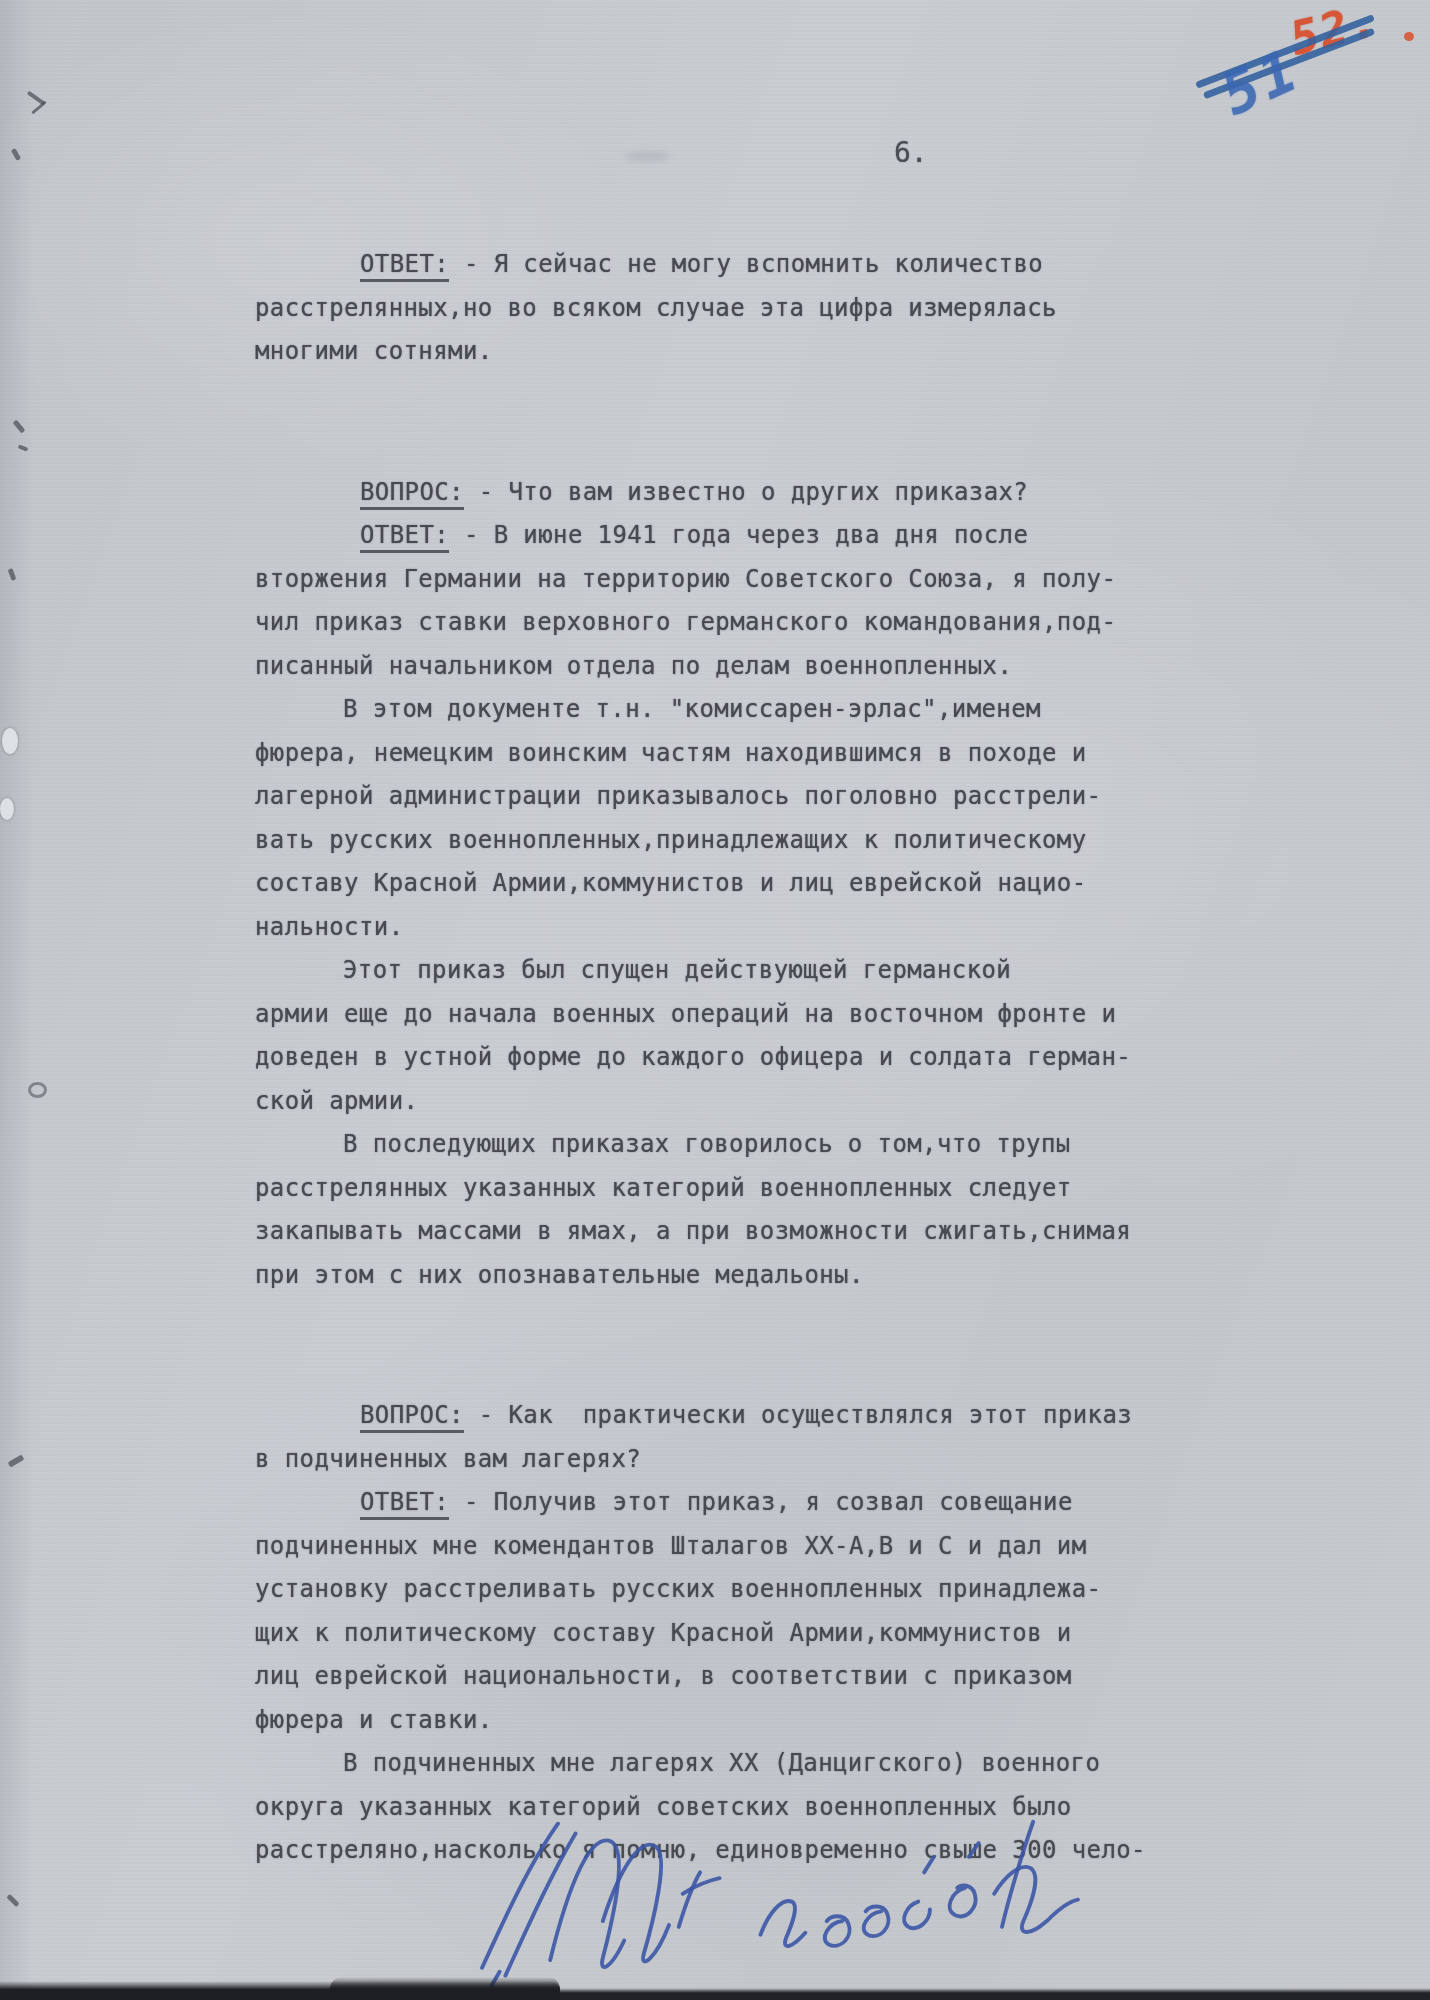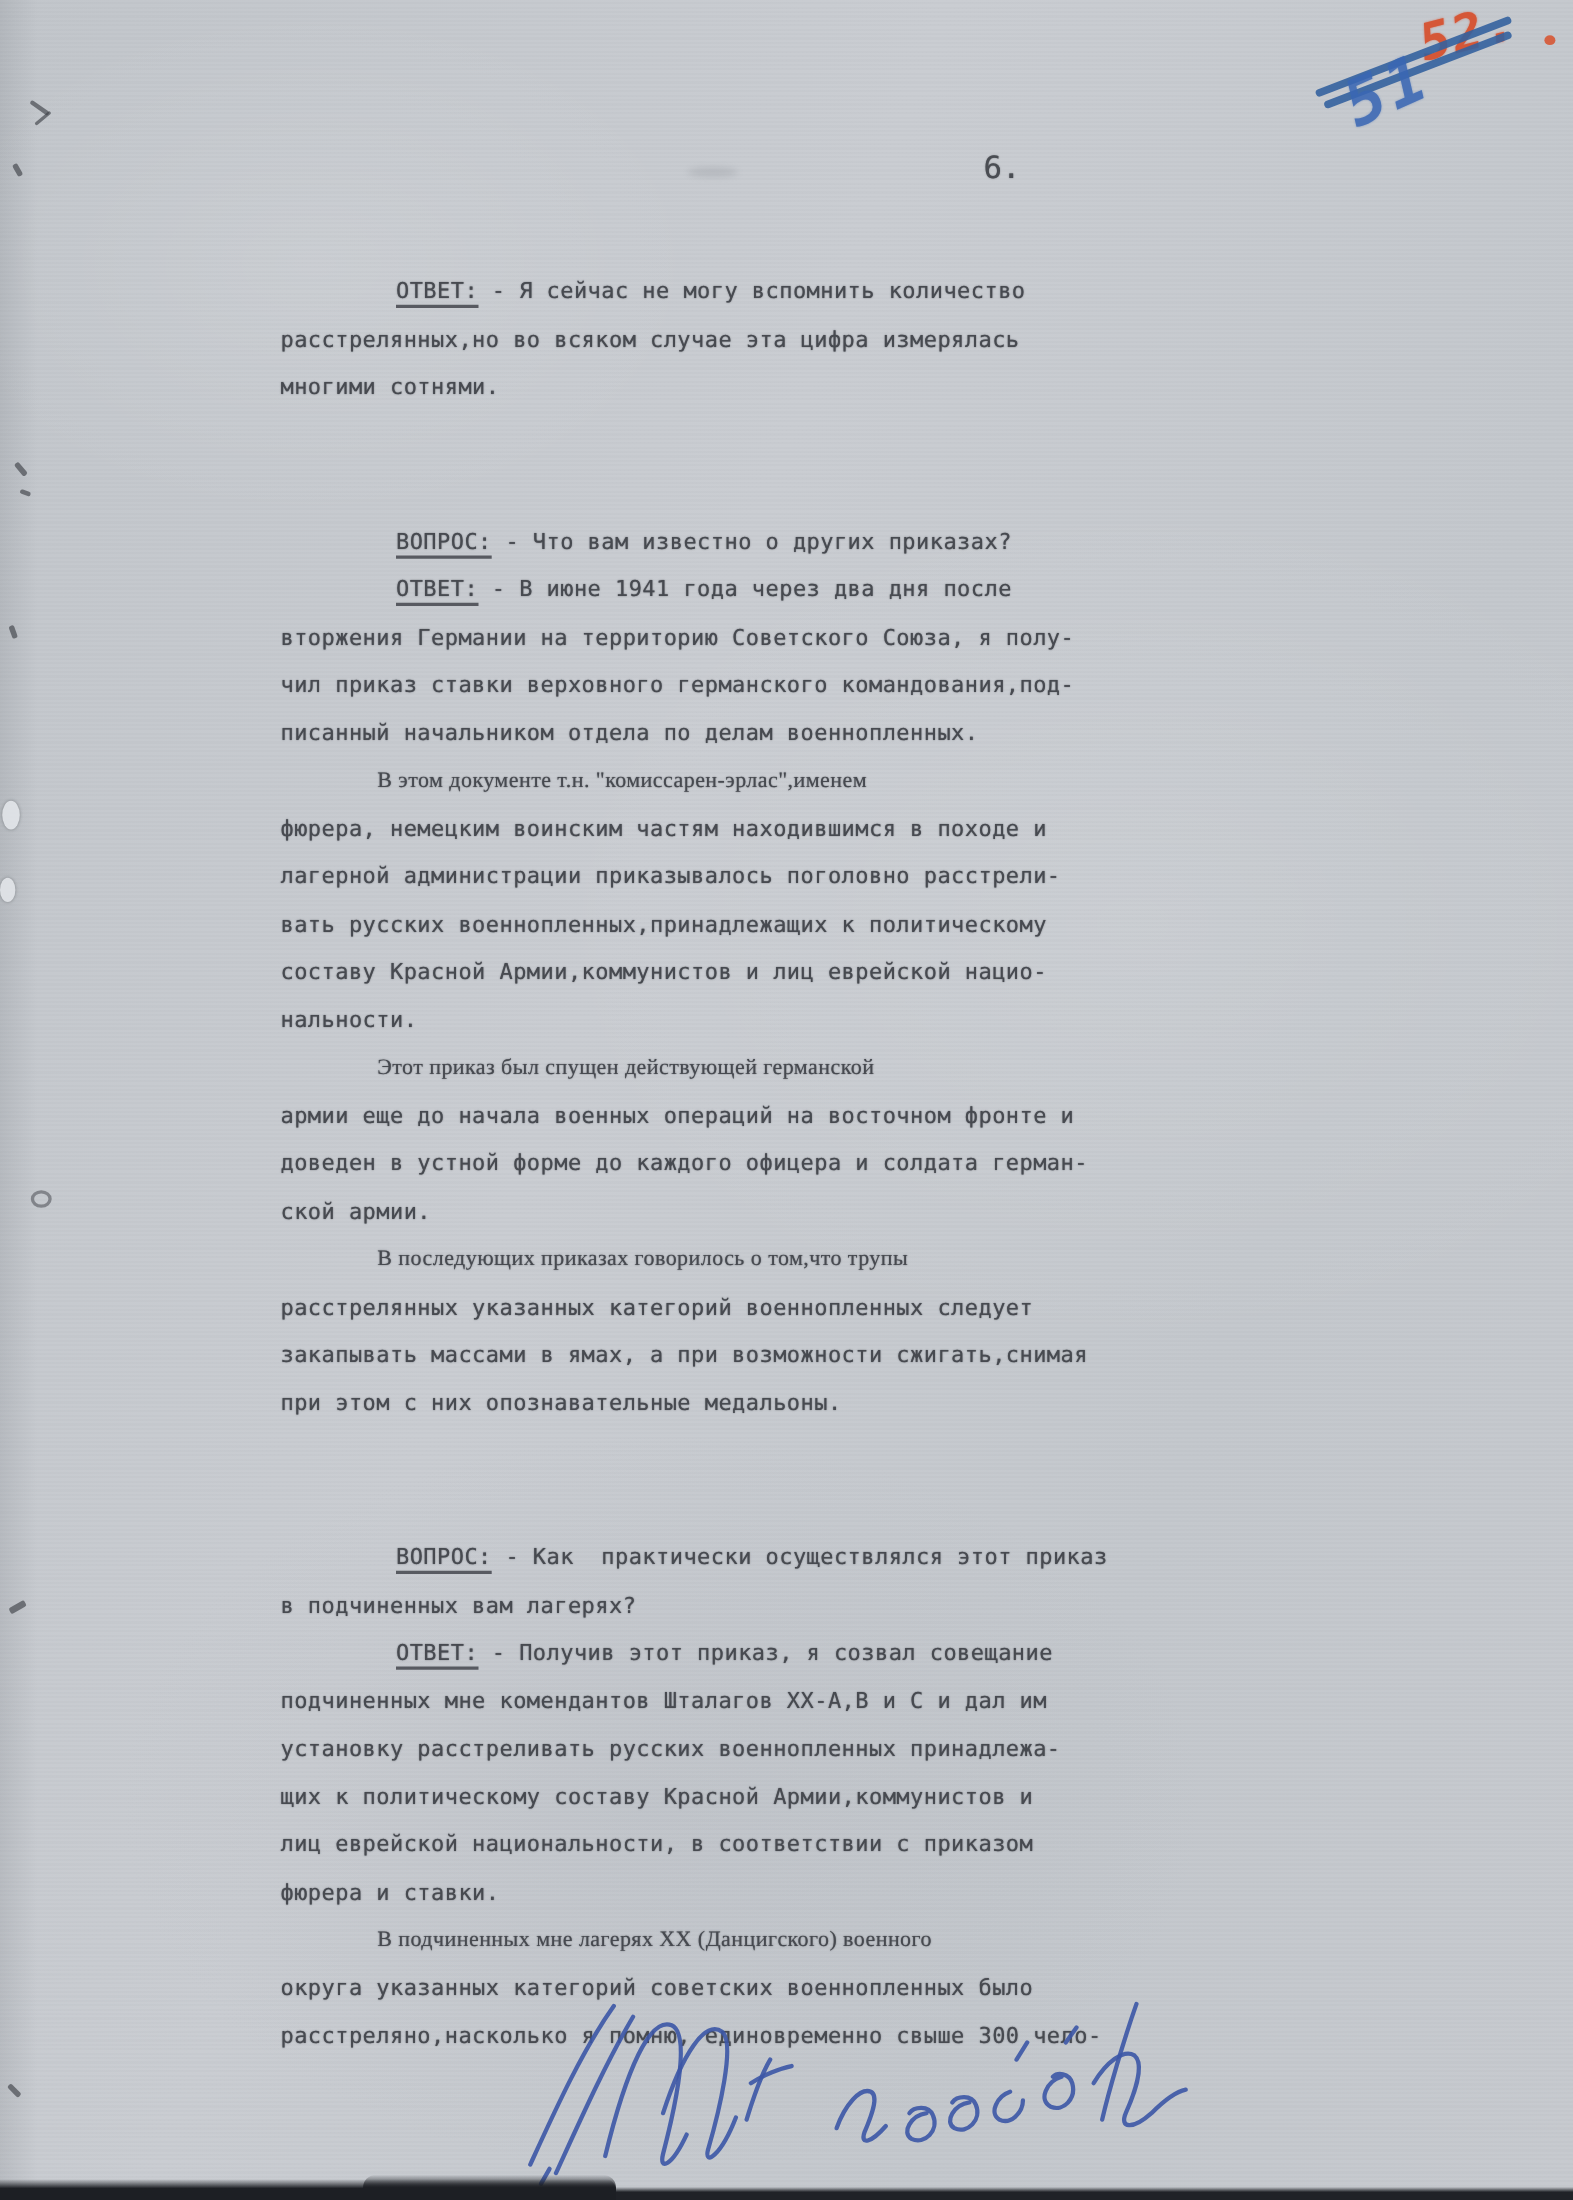--- a/index.html
+++ b/index.html
@@ -13,27 +13,27 @@
       radial-gradient(ellipse 760px 520px at 42% 82%, rgba(165,170,178,.18), rgba(255,255,255,0) 65%),
       linear-gradient(110deg, #c2c6cb, #cacdd2 40%, #c4c8cd 72%, #c7cacf);
   }
   .left-shadow{position:absolute;left:0;top:0;bottom:0;width:34px;
     background:linear-gradient(90deg, rgba(88,93,100,.14), rgba(88,93,100,0));}
   
   .page-number{position:absolute;left:894px;top:136px;font-size:28px;color:#4a4d53;
     text-shadow:0 0 1.2px rgba(70,73,79,.8);}
   
   .doc{position:absolute;left:255px;top:243px;width:1115px;color:#474a50;
-    font-size:20px;line-height:43.5px;letter-spacing:.4px;
+    font-size:24px;line-height:43.5px;letter-spacing:.4px;
     text-shadow:0 0 1.3px rgba(68,71,77,.85); white-space:pre-wrap;}
   .block{margin:0;}
   .block.gap{margin-top:97px;}
   .line{min-height:43.5px;}
   .line.ind-qa{padding-left:105px;}
-  .line.ind-para{padding-left:88px;font-family:Liberation Serif, serif;}
+  .line.ind-para{padding-left:88px;}
   .qa-label{border-bottom:3px solid rgba(68,71,77,.85);padding-bottom:1px;}
   
   .annos{position:absolute;left:1208px;top:0px;width:222px;height:135px;}
   .red-num{position:absolute;left:82px;top:2px;font-size:46px;font-weight:bold;font-style:italic;
     color:#d74e2b;transform:rotate(-14deg);opacity:.92;letter-spacing:2px;
     text-shadow:0 0 2px rgba(215,78,43,.75);}
   .strike{position:absolute;height:7px;background:#34629f;border-radius:4px;opacity:.9;}
   .strike.s1{left:-18px;top:48px;width:190px;transform:rotate(-21deg);}
   .strike.s2{left:-10px;top:60px;width:182px;transform:rotate(-21deg);}
   .red-dot{position:absolute;left:196px;top:32px;width:10px;height:9px;border-radius:50%;

